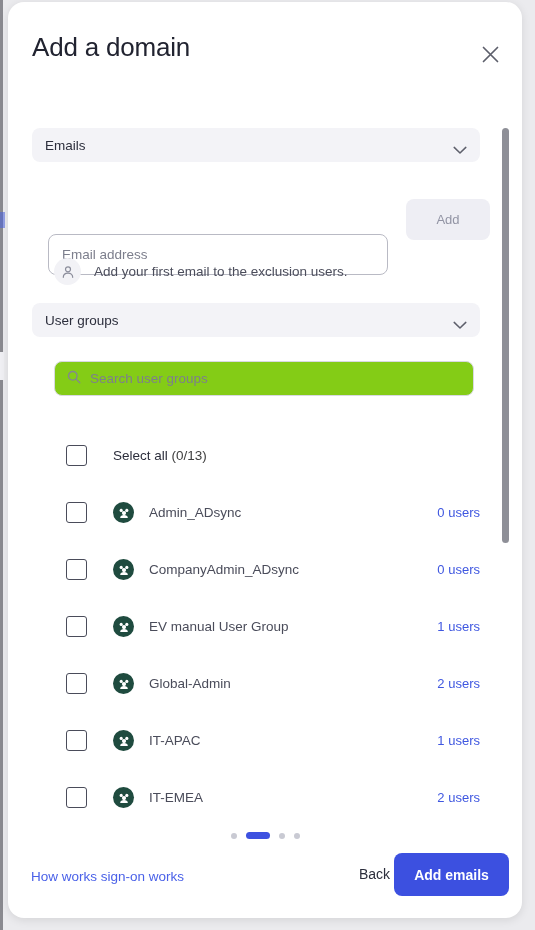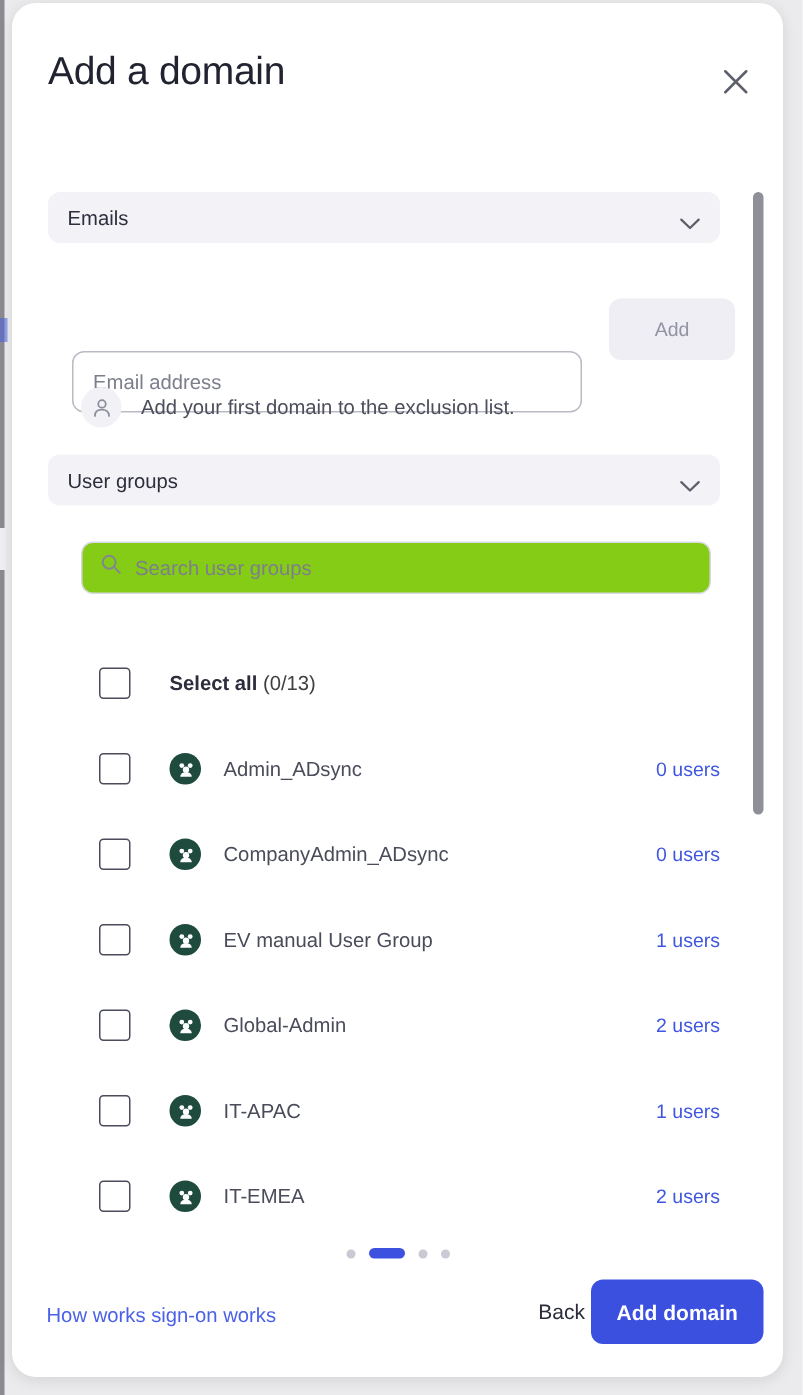--- a/index.html
+++ b/index.html
@@ -125,21 +125,21 @@
     display: flex; align-items: center;
     height: 57px; padding-left: 58px; padding-right: 42px;
   }
   .cb {
     width: 21px; height: 21px; border: 1.6px solid #4a4c5a;
     border-radius: 3px; background: #fff; flex: none; cursor: pointer;
   }
   .selectall-label {
     margin-left: 26px; font-size: 13.5px; color: #2c2e3c;
   }
-  .selectall-label b { font-weight: 700; }
+  .selectall-label b { font-weight: 400; }
   .selectall-label span { color: #404040; }
   .g-icon {
     width: 21px; height: 21px; border-radius: 50%;
     background: #1f4b3f; margin-left: 26px; flex: none;
     display: flex; align-items: center; justify-content: center;
   }
   .g-name {
     margin-left: 15px; font-size: 13.5px; color: #4a4c5a; flex: 1;
   }
   .g-users {
@@ -217,21 +217,21 @@
 
     <button class="add-btn">Add</button>
 
     <div class="empty-state">
       <span class="empty-icon">
         <svg width="14" height="14" viewBox="0 0 14 14" aria-hidden="true">
           <circle cx="7" cy="4.3" r="2.5" stroke="#8b8d9b" stroke-width="1.2" fill="none"></circle>
           <path d="M2.3 12.3 C2.3 9.4 4.4 8.1 7 8.1 C9.6 8.1 11.7 9.4 11.7 12.3" stroke="#8b8d9b" stroke-width="1.2" fill="none" stroke-linecap="round"></path>
         </svg>
       </span>
-      <span class="empty-text">Add your first domain to the exclusion list.</span>
+      <span class="empty-text">Add your first email to the exclusion users.</span>
     </div>
 
     <div class="section-head" id="sec-groups">
       <span class="lbl">User groups</span>
       <span class="chev">
         <svg width="14" height="9" viewBox="0 0 14 9" aria-hidden="true">
           <path d="M1.2 1.4 L7 7 L12.8 1.4" stroke="#5d5f6b" stroke-width="1.5" fill="none" stroke-linecap="round" stroke-linejoin="round"></path>
         </svg>
       </span>
     </div>
@@ -342,17 +342,17 @@
     <div class="dots" id="dots">
         <span class="dot"></span>
         <span class="dot active"></span>
         <span class="dot"></span>
         <span class="dot"></span>
       </div>
 
     <div class="footer">
       <a class="sso-link" href="#">How works sign-on works</a>
       <button class="back-btn">Back</button>
-      <button class="primary-btn">Add domain</button>
+      <button class="primary-btn">Add emails</button>
     </div>
 
   </div>
 </div>
 
 </body></html>

